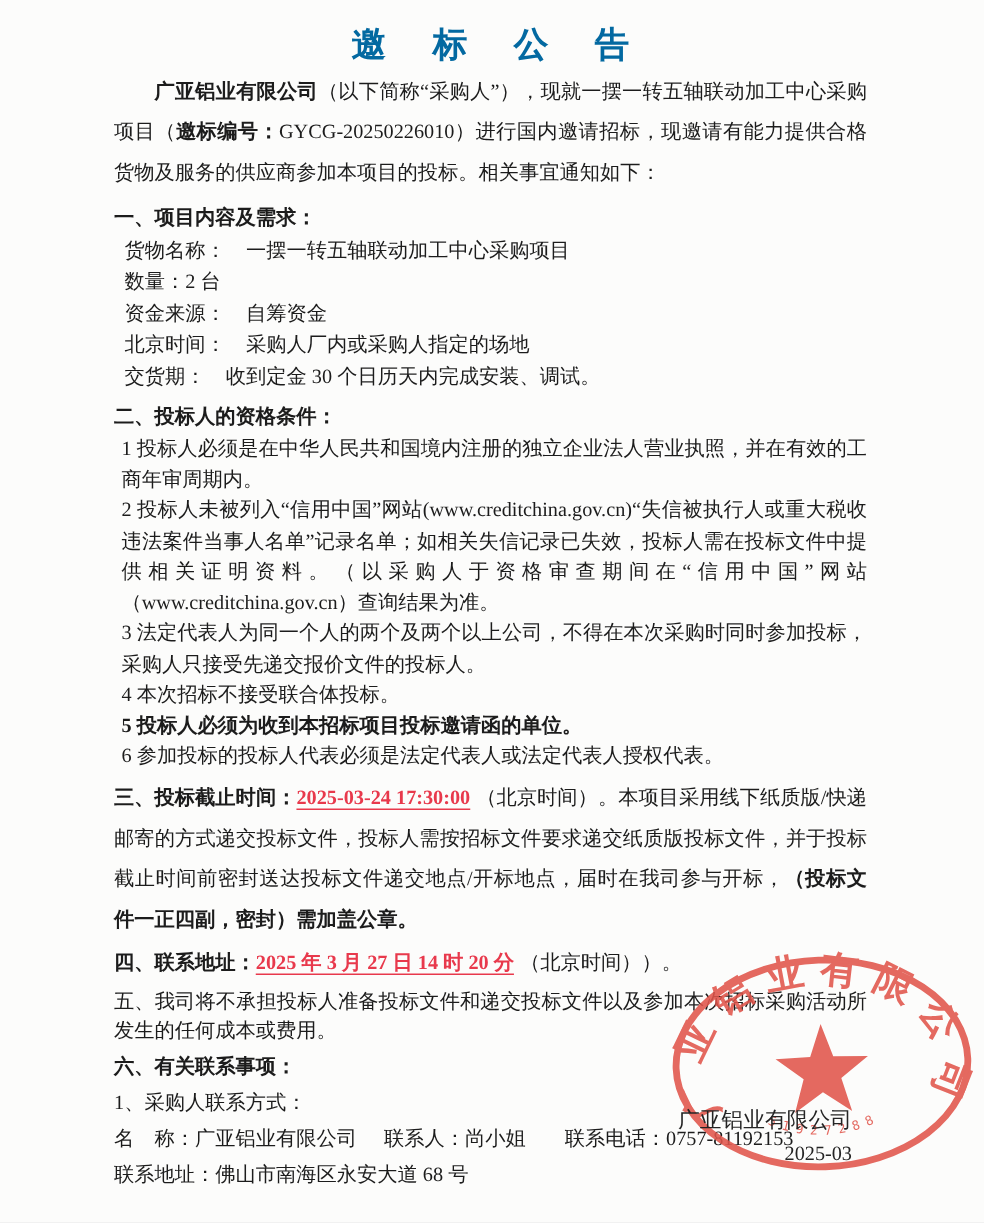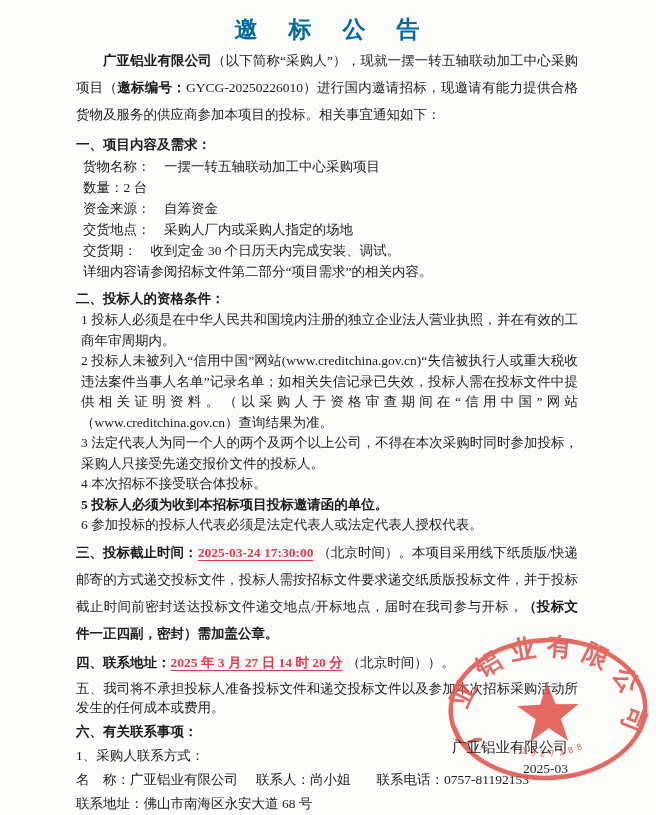--- a/index.html
+++ b/index.html
@@ -95,23 +95,22 @@
 
     <div class="doc-title">邀  标  公  告</div>
 
     <div class="intro"><b>广亚铝业有限公司</b><span>（以下简称“采购人”），现就一摆一转五轴联动加工中心采购项目（</span><b>邀标编号：</b><span>GYCG-20250226010）进行国内邀请招标，现邀请有能力提供合格货物及服务的供应商参加本项目的投标。相关事宜通知如下：</span></div>
 
     <div class="sec-heading">一、项目内容及需求：</div>
     <div class="s1-items">
       <div class="item">货物名称：　一摆一转五轴联动加工中心采购项目</div>
       <div class="item">数量：2 台</div>
       <div class="item">资金来源：　自筹资金</div>
-      <div class="item">交货地点：　采购人厂内或采购人指定的场地</div>
+      <div class="item">北京时间：　采购人厂内或采购人指定的场地</div>
       <div class="item">交货期：　收到定金 30 个日历天内完成安装、调试。</div>
-      <div class="item">详细内容请参阅招标文件第二部分“项目需求”的相关内容。</div>
     </div>
 
     <div class="sec-heading">二、投标人的资格条件：</div>
     <div class="s2-items">
       <div class="item">1 投标人必须是在中华人民共和国境内注册的独立企业法人营业执照，并在有效的工商年审周期内。</div>
       <div class="item">2 投标人未被列入“信用中国”网站(www.creditchina.gov.cn)“失信被执行人或重大税收违法案件当事人名单”记录名单；如相关失信记录已失效，投标人需在投标文件中提供相关证明资料。（以采购人于资格审查期间在“信用中国”网站（www.creditchina.gov.cn）查询结果为准。</div>
       <div class="item">3 法定代表人为同一个人的两个及两个以上公司，不得在本次采购时同时参加投标，采购人只接受先递交报价文件的投标人。</div>
       <div class="item">4 本次招标不接受联合体投标。</div>
       <div class="item b">5 投标人必须为收到本招标项目投标邀请函的单位。</div>
       <div class="item">6 参加投标的投标人代表必须是法定代表人或法定代表人授权代表。</div>

